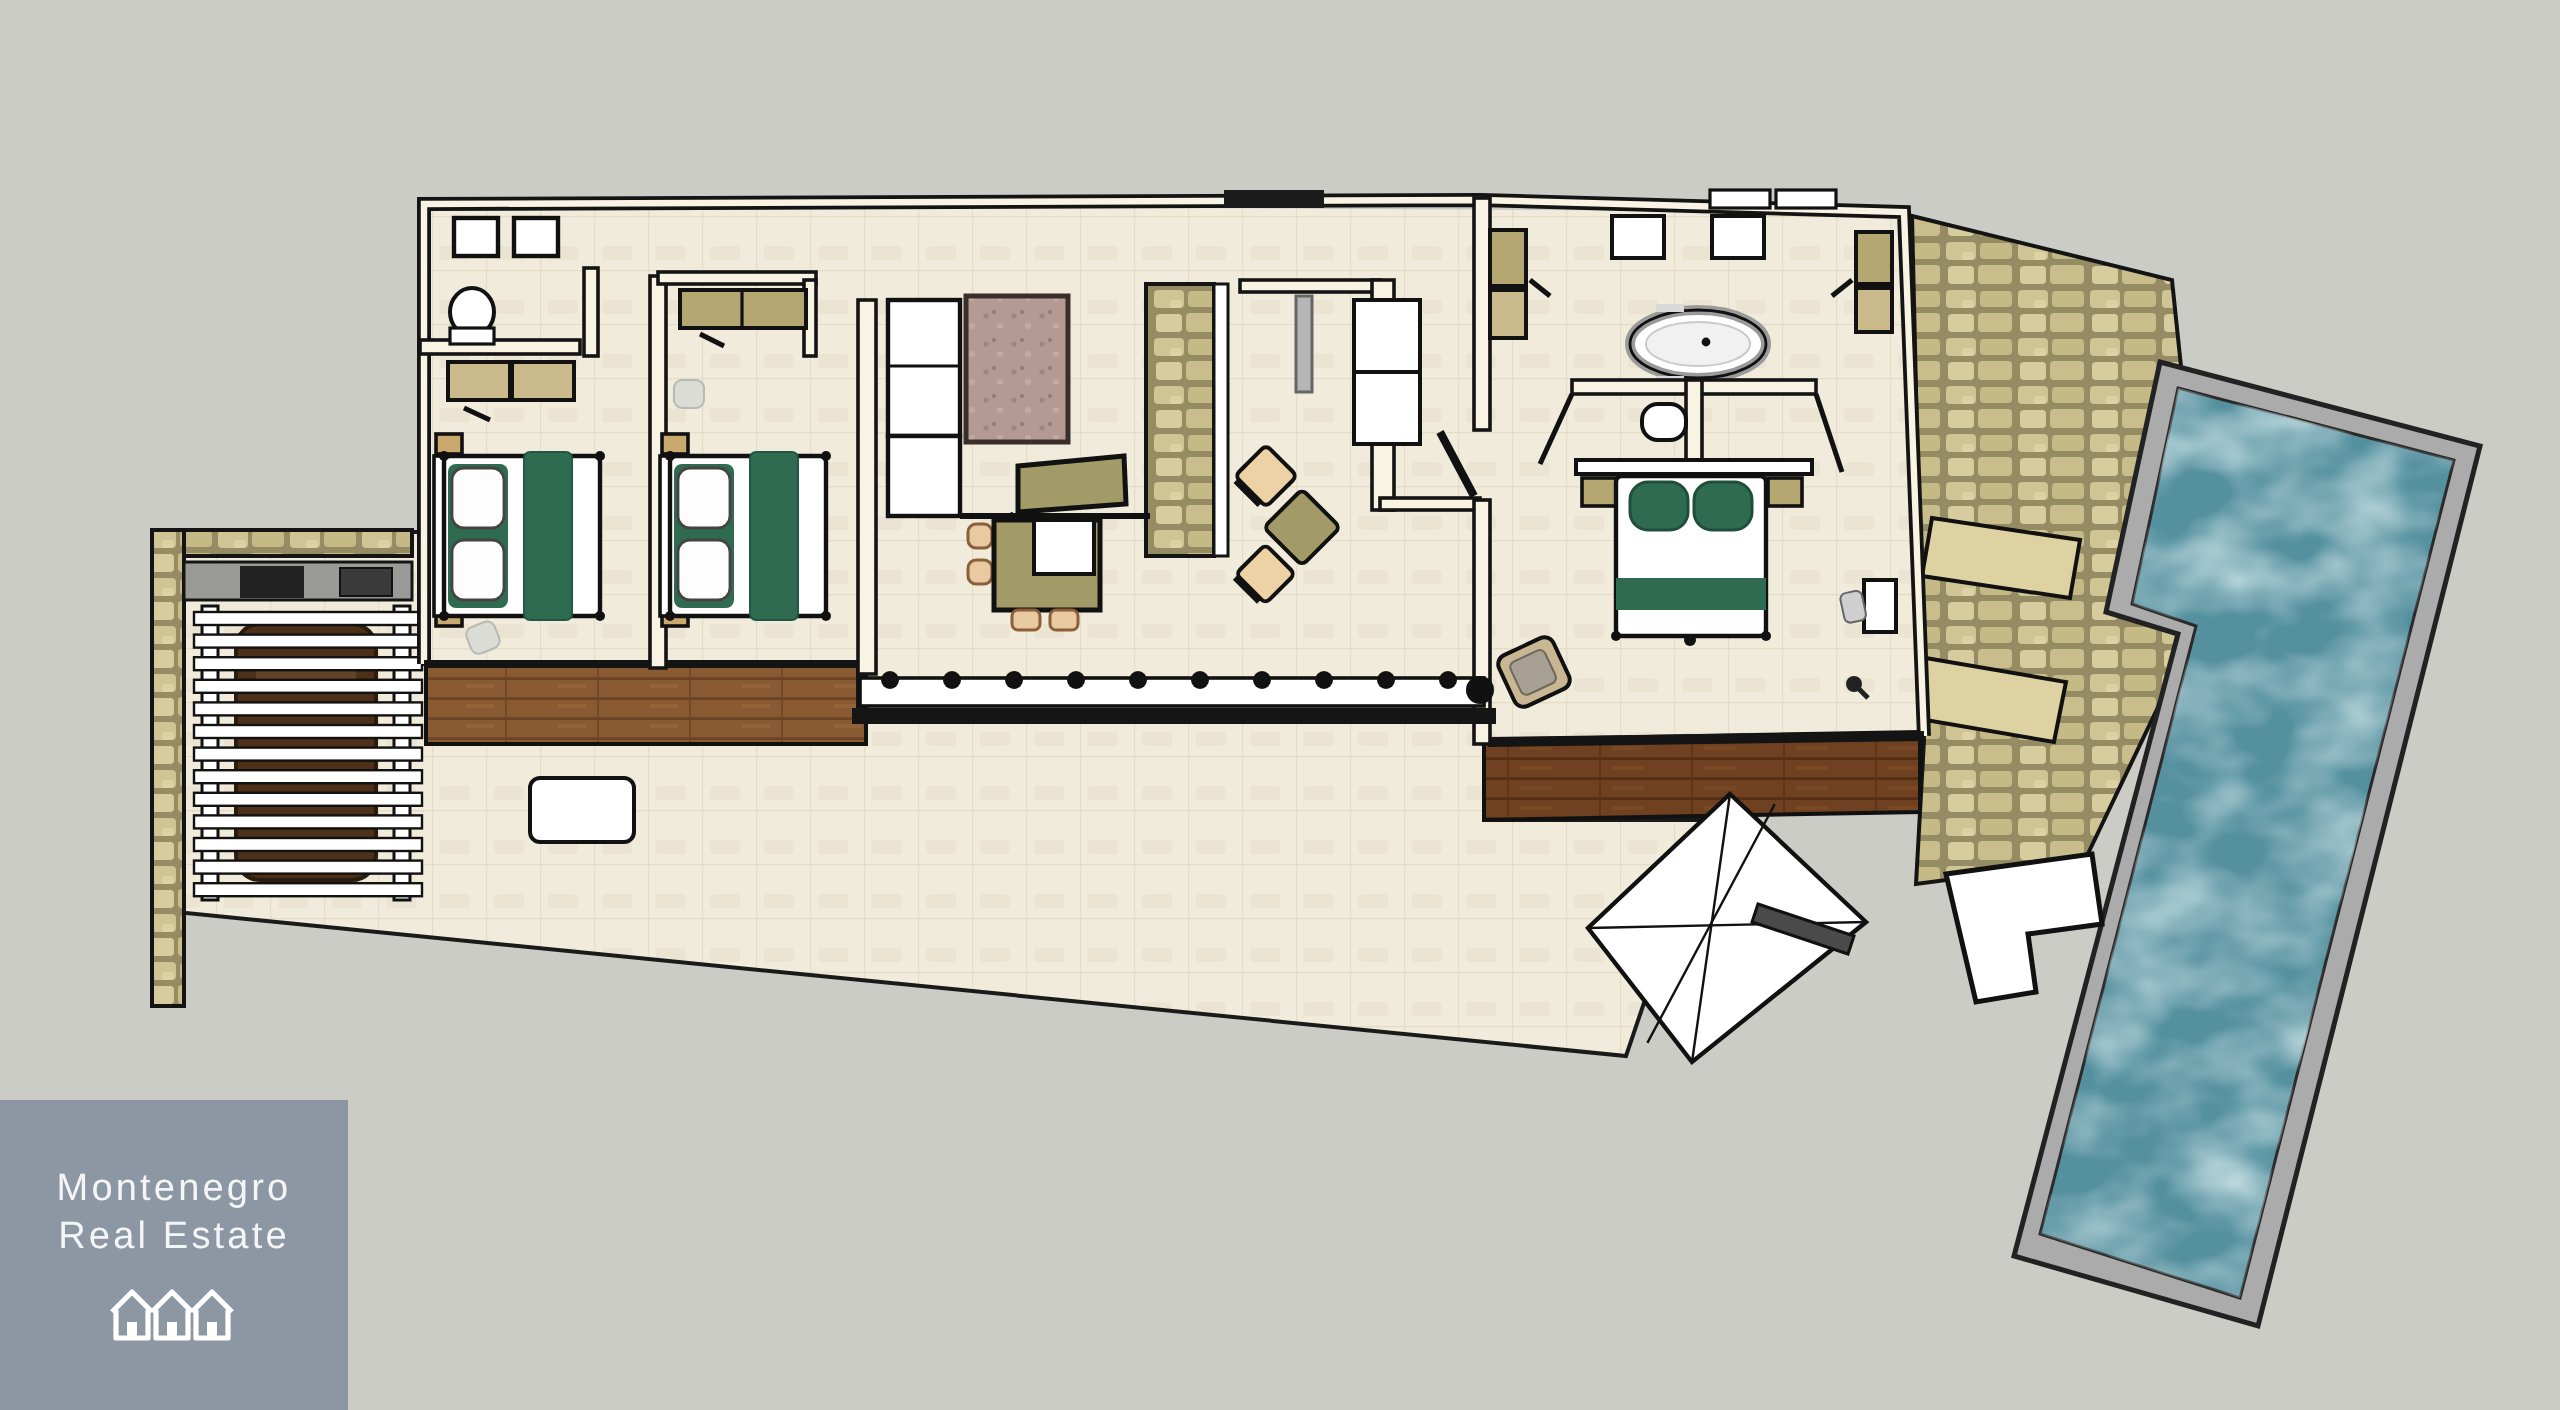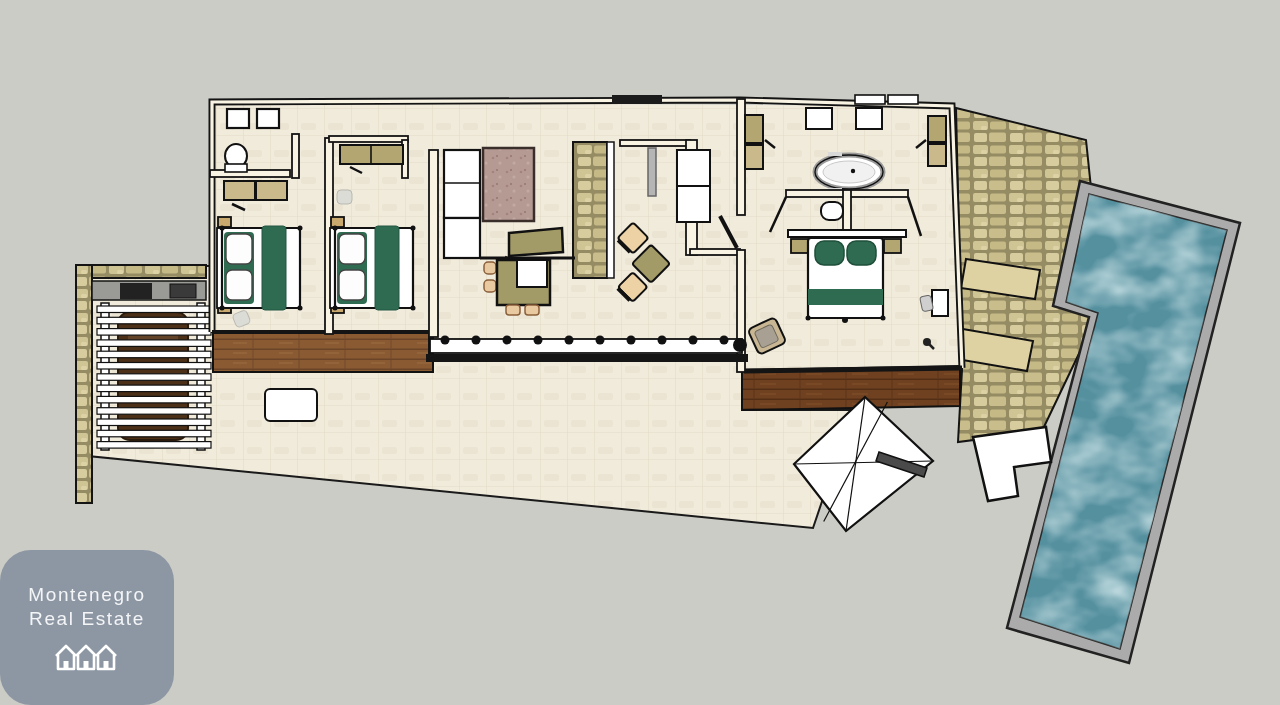--- a/index.html
+++ b/index.html
@@ -1,20 +1,20 @@
 <!DOCTYPE html>
 <html><head>
 <meta charset="utf-8">
 <style>
   html,body{margin:0;padding:0;background:#cbccc6;}
   .canvas{position:relative;width:1280px;height:705px;background:#cbccc6;overflow:hidden;
           font-family:"Liberation Sans",sans-serif;}
   .plan-svg{position:absolute;left:0;top:0;}
   .brand{position:absolute;left:0;top:550px;width:174px;height:155px;background:#8d97a4;
-         display:flex;flex-direction:column;align-items:center;justify-content:center;gap:2px;border-radius:31px;}
+         display:flex;flex-direction:column;align-items:center;justify-content:center;gap:2px;}
   .brand p{margin:0;color:#f4f5f7;font-size:19px;letter-spacing:1.6px;font-weight:400;}
   .brand .houses{margin-top:10px;}
 </style>
 </head>
 <body>
 
 <div class="canvas">
 
 <svg class="plan-svg" width="1280" height="705" viewBox="0 0 1280 705">
   <defs>

